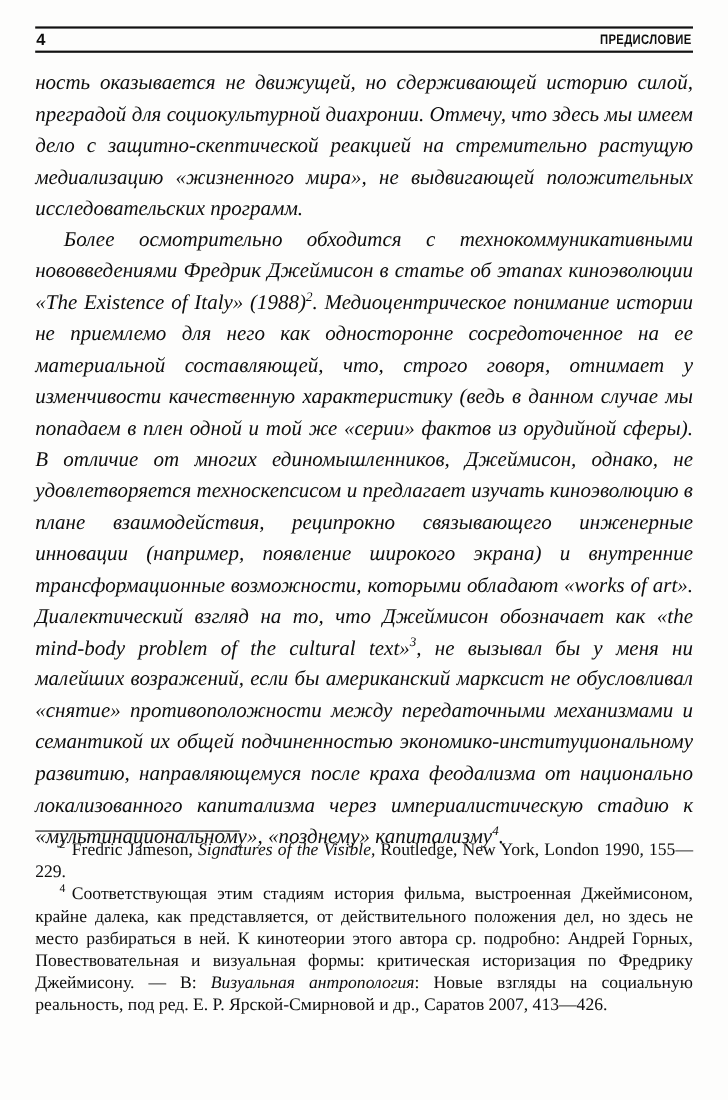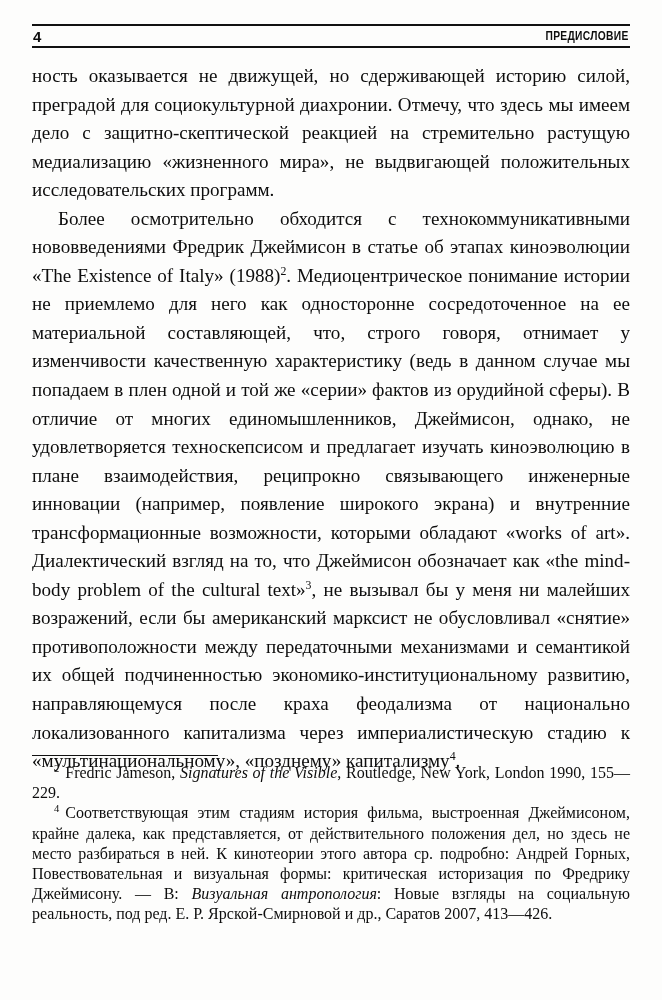--- a/index.html
+++ b/index.html
@@ -61,20 +61,21 @@
     width: 598px;
   }
   .para {
     margin: 0;
     text-align: justify;
     text-justify: inter-word;
     font-size: 19.1px;
     line-height: 28.55px;
     text-indent: 26px;
     hyphens: manual;
+    font-style: italic;
   }
   .para.first { text-indent: 0; }
   sup {
     font-size: 0.62em;
     vertical-align: super;
     line-height: 0;
   }
 
   
   .footnotes {

